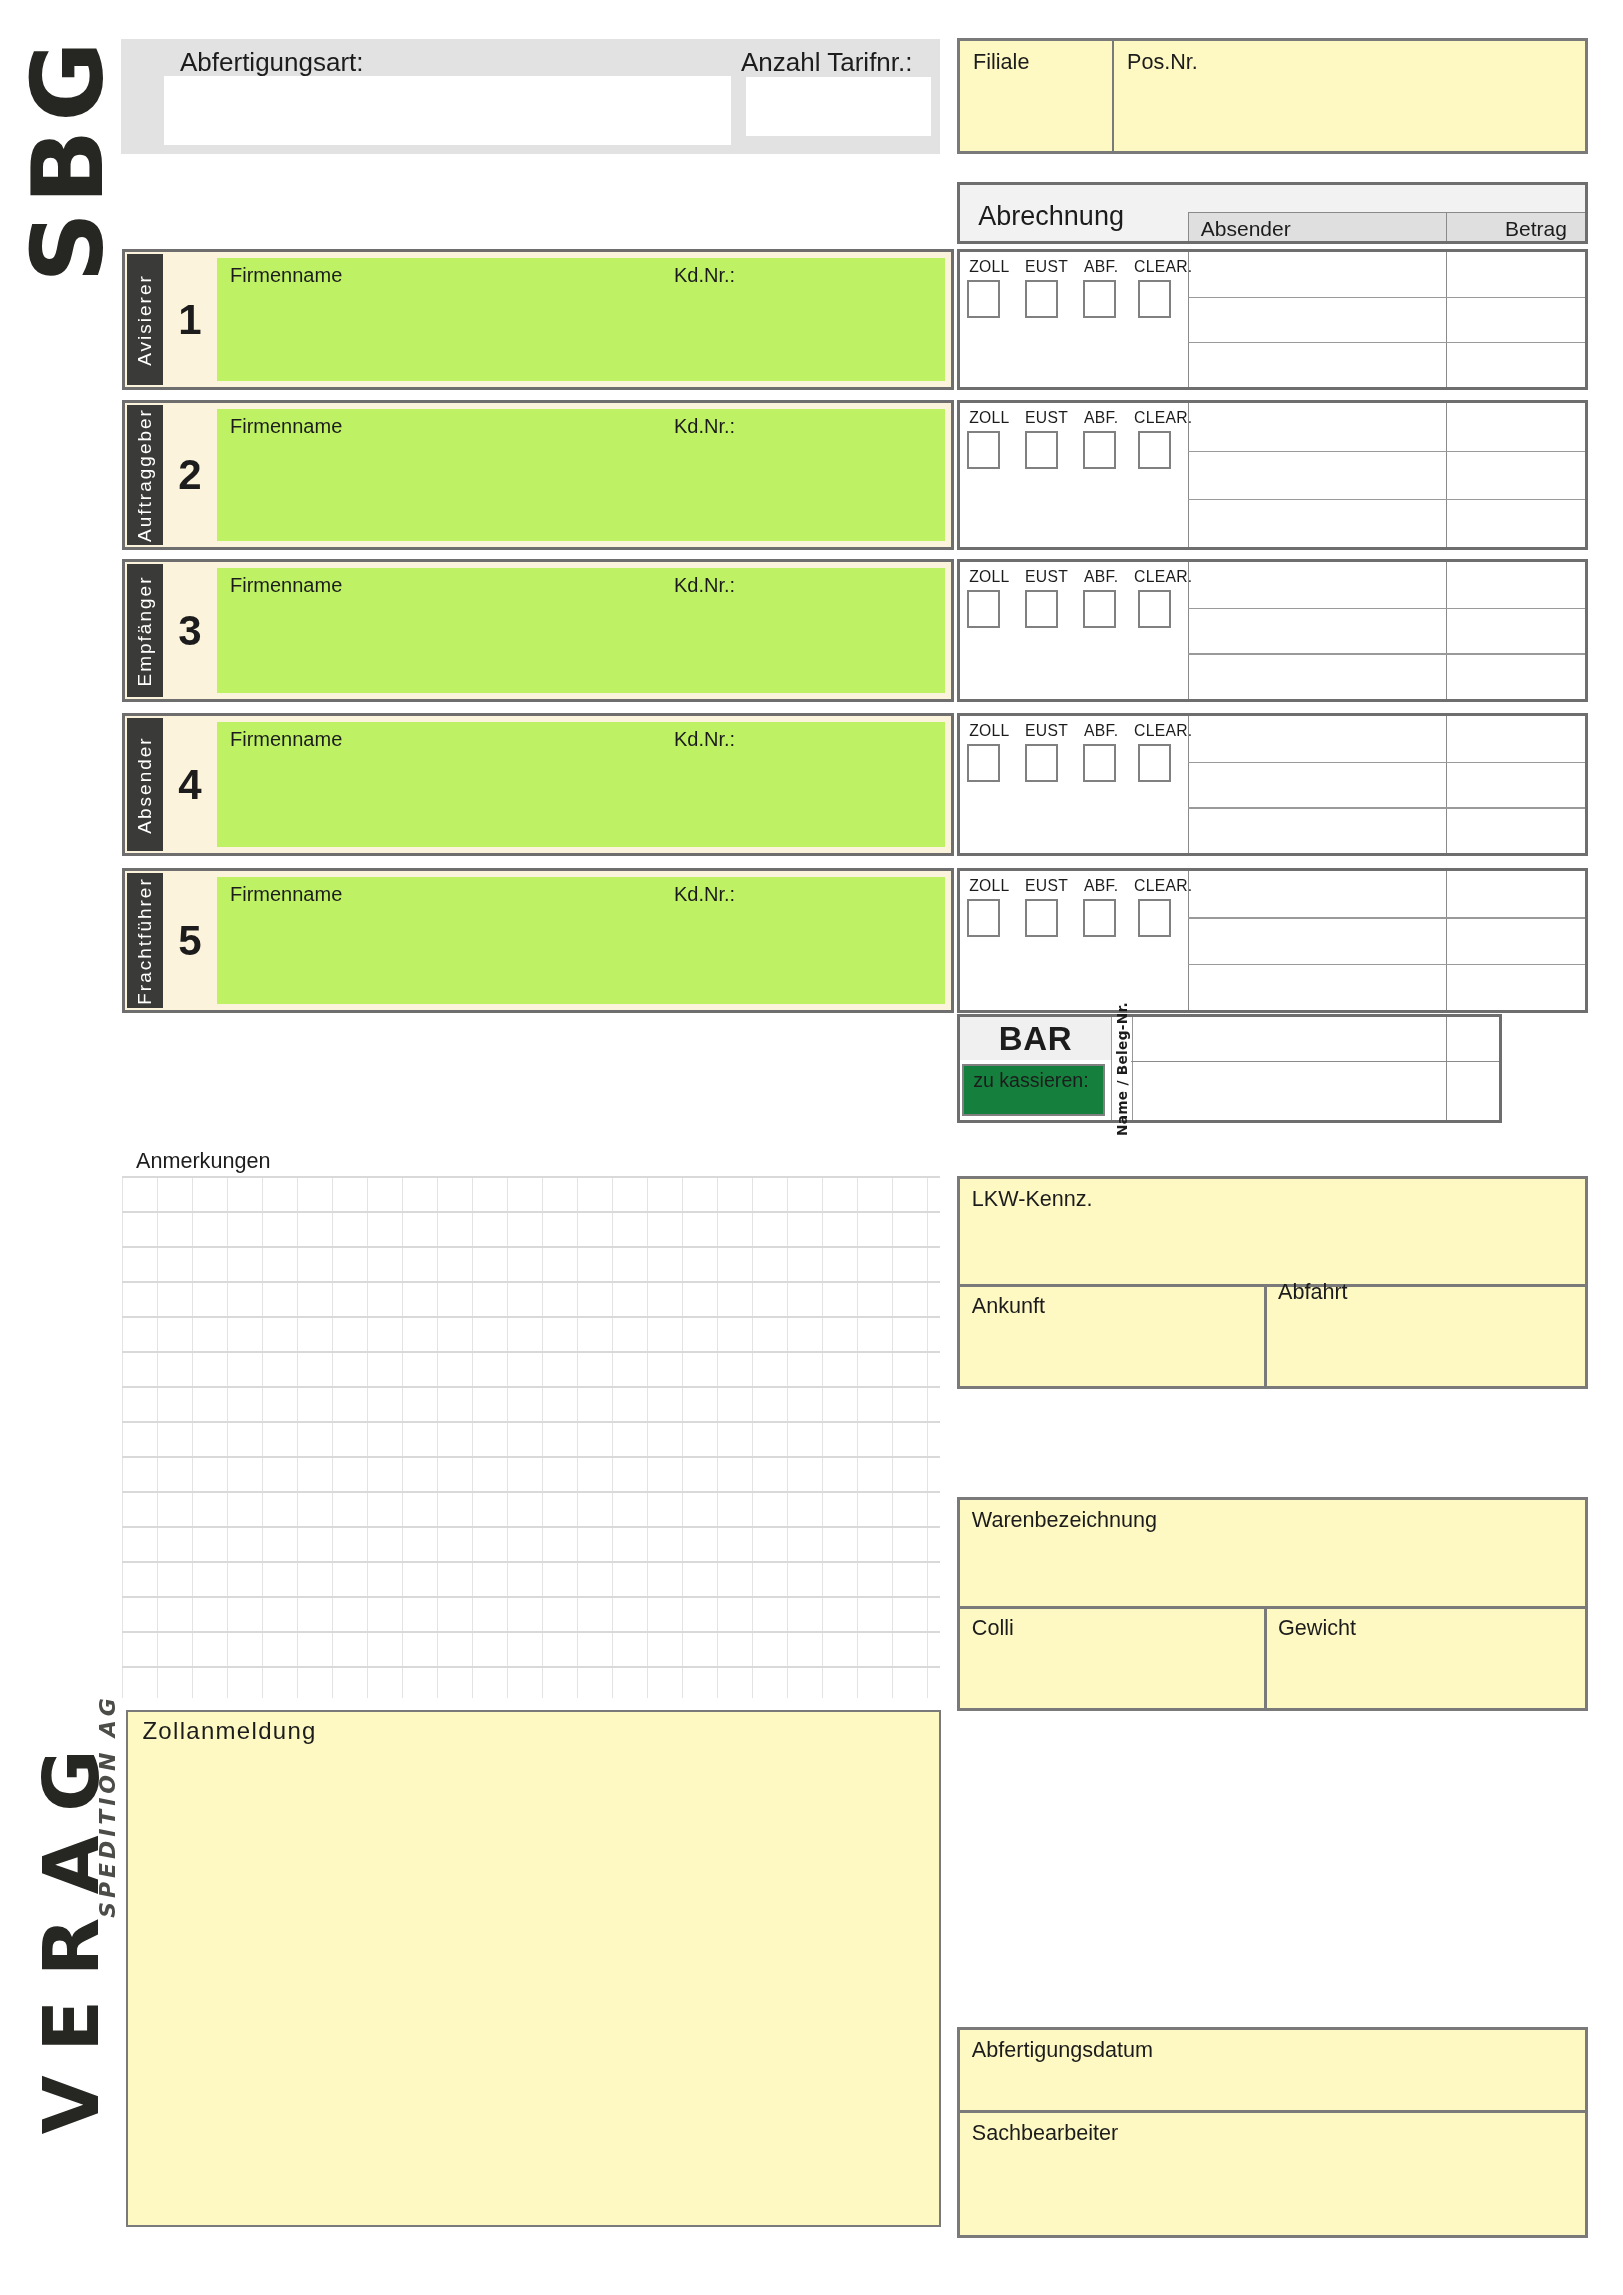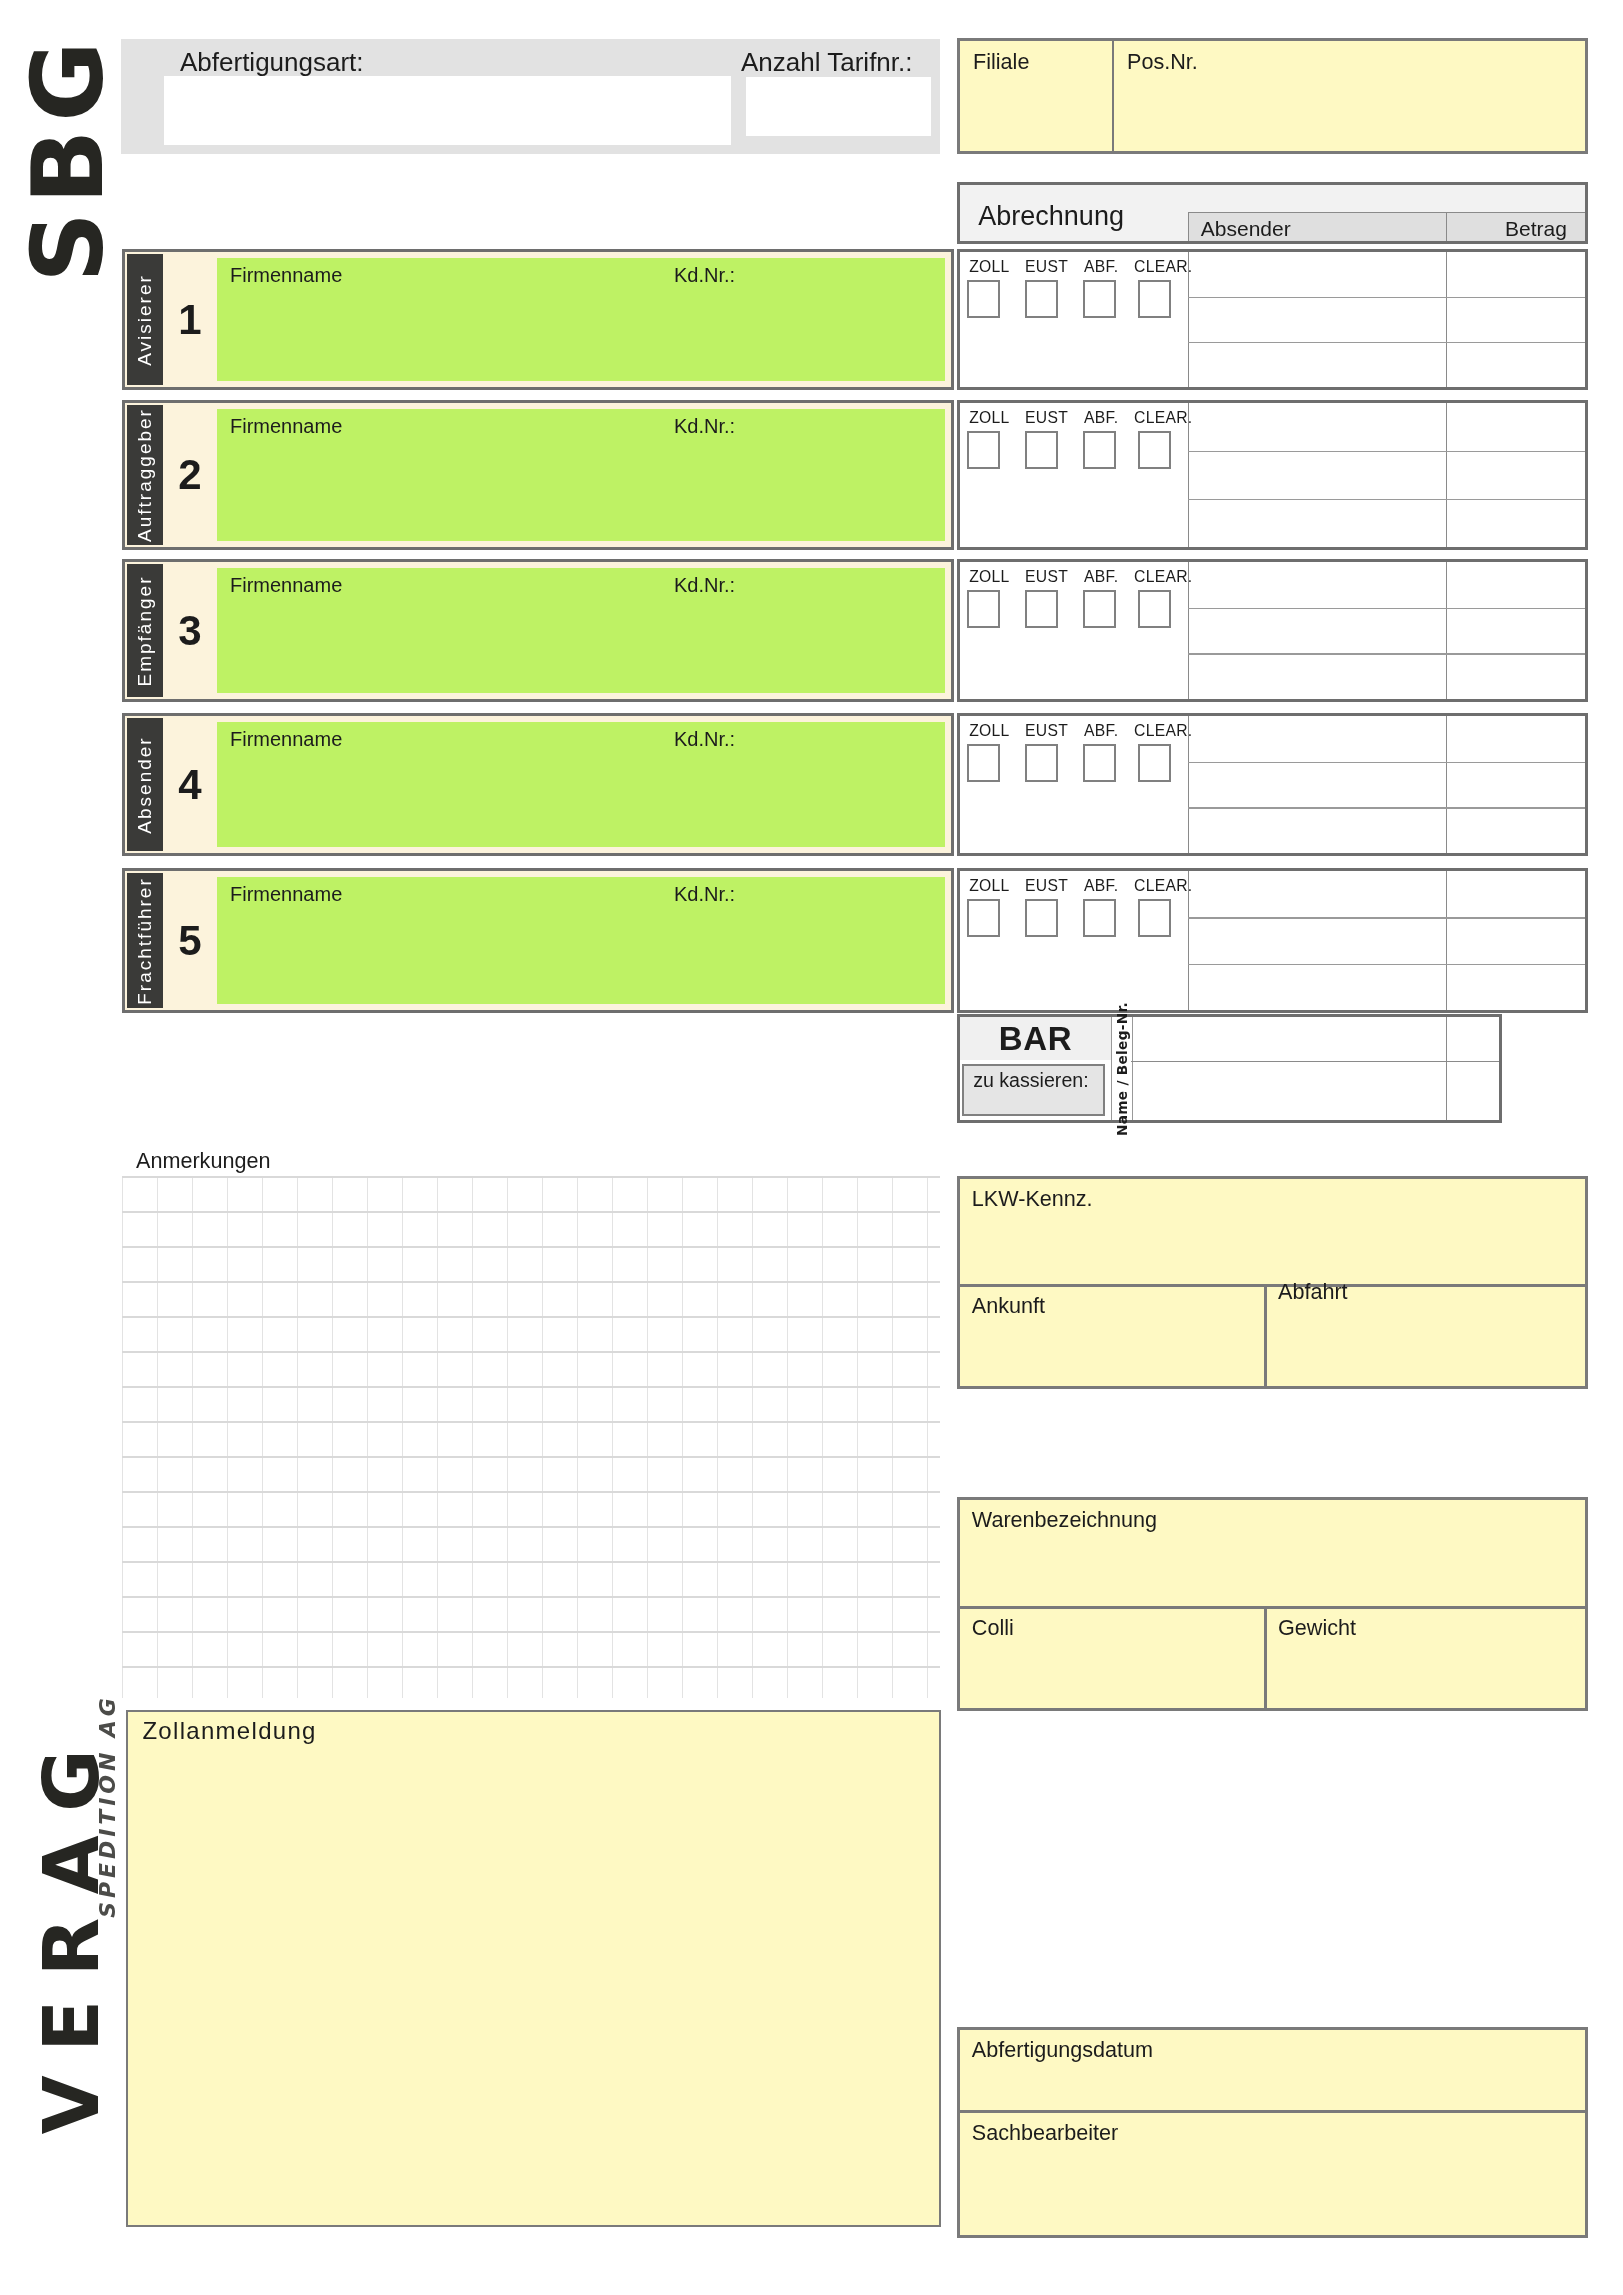--- a/index.html
+++ b/index.html
@@ -40,21 +40,21 @@
   .party .strip>span{transform:rotate(-90deg);white-space:nowrap;color:#fff;font-size:19px;letter-spacing:2px;}
   .party .num{position:absolute;left:39px;top:0;bottom:0;width:52px;display:flex;align-items:center;justify-content:center;
               font-size:42px;font-weight:bold;}
   .party .wbox{position:absolute;left:92px;top:5.9px;right:5.9px;bottom:5.9px;background:#bef264;}
   .party .wbox .fn{position:absolute;left:13px;top:5.9px;font-size:20px;}
   .party .wbox .kd{position:absolute;left:457px;top:5.9px;font-size:20px;}
   
   #bar-sec{position:absolute;left:957px;top:1014px;width:545px;height:109px;border:3.3px solid #6e6e6e;background:#fff;box-sizing:border-box;}
   #bar-cell{position:absolute;left:0;top:0;width:151px;height:43px;background:#f0f0f0;
             display:flex;align-items:center;justify-content:center;font-size:33px;font-weight:bold;letter-spacing:0.7px;}
-  #zukass{position:absolute;left:2px;top:47px;width:143px;height:52px;border:2.6px solid #808080;background:#e5e5e5;box-sizing:border-box;}
+  #zukass{position:absolute;left:2px;top:47px;width:143px;height:52px;border:2.6px solid #808080;background:#15803d;box-sizing:border-box;}
   #zukass .t{position:absolute;left:9.2px;top:2.6px;font-size:19.6px;}
   #namestrip{position:absolute;left:151px;top:0;bottom:0;width:22px;background:#fff;
              border-left:1.3px solid #999;border-right:1.3px solid #999;box-sizing:border-box;
              display:flex;align-items:center;justify-content:center;}
   #namestrip>span{transform:rotate(-90deg);white-space:nowrap;font-family:"DejaVu Sans",sans-serif;
                   font-weight:bold;font-size:13.7px;letter-spacing:0.3px;}
   #bar-sec .hrow{position:absolute;left:171px;right:0;top:44px;height:1.3px;background:#8a8a8a;}
   #bar-sec .v2{position:absolute;left:486px;top:0;bottom:0;width:1.3px;background:#8a8a8a;}
   
   #grid{position:absolute;left:122px;top:1176px;width:818px;height:522px;

